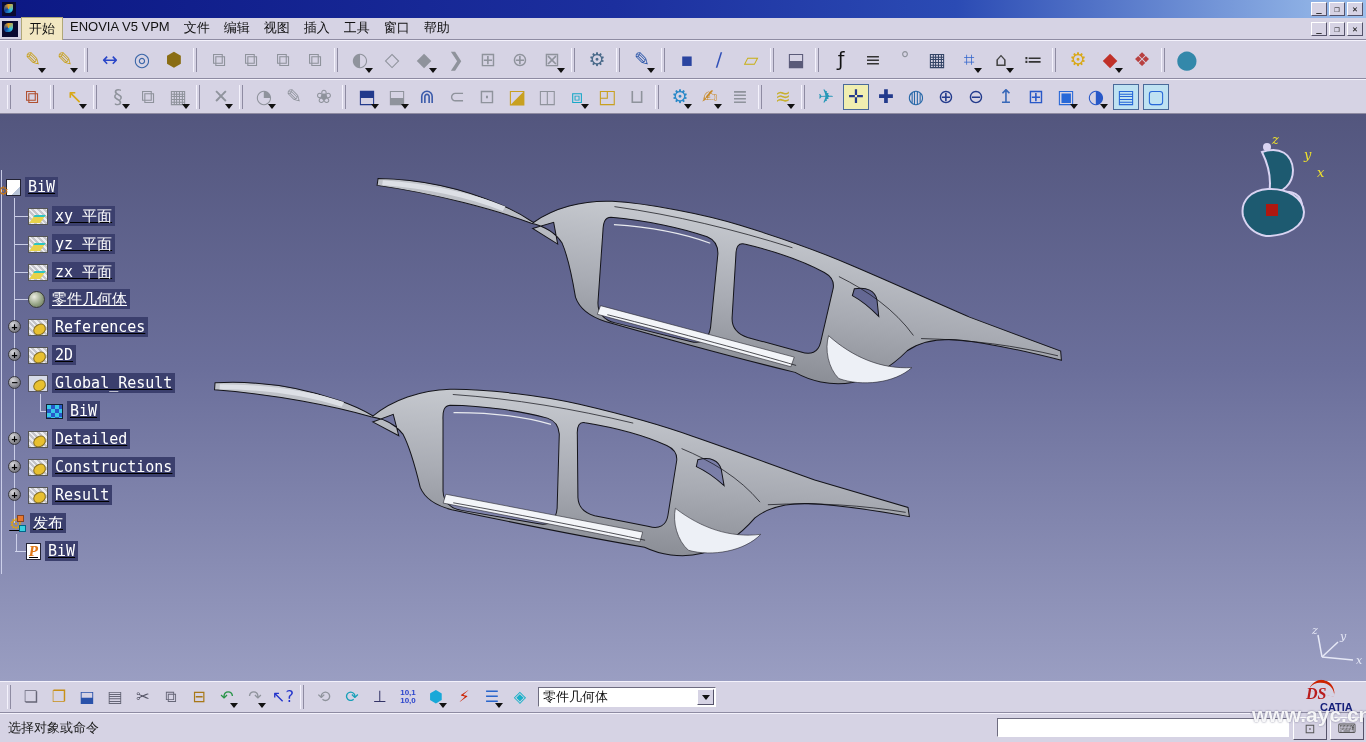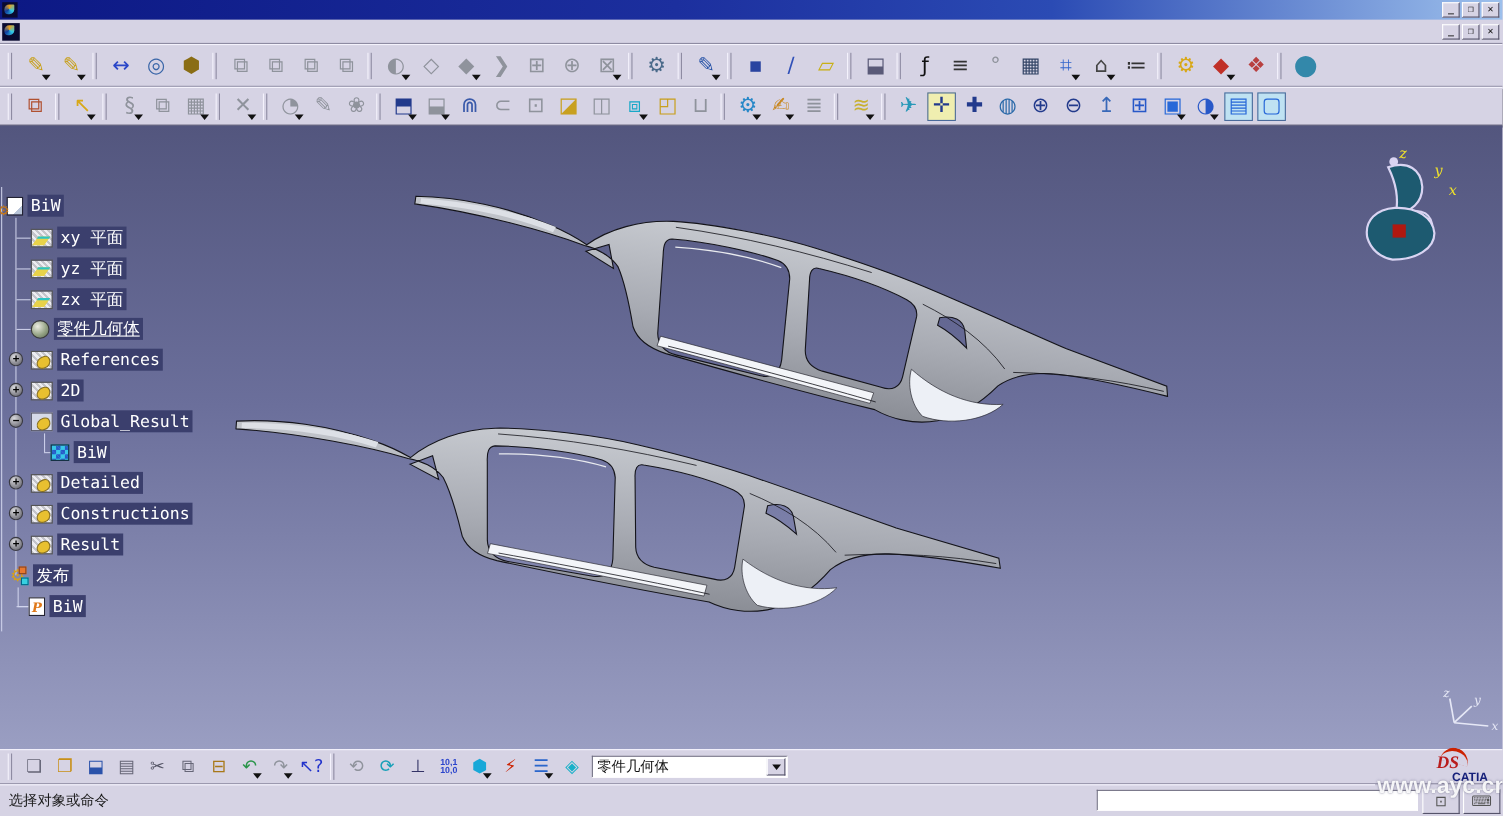--- a/index.html
+++ b/index.html
@@ -73,21 +73,21 @@
     font:bold 21px "Liberation Sans",sans-serif; color:rgba(255,255,255,.92);
     text-shadow:0 0 2px rgba(90,90,120,.8); pointer-events:none; }
 
   
   #viewport { position:absolute; left:0; top:114px; width:1366px; height:567px;
     background:linear-gradient(180deg,#53567e 0%,#6b6f9b 45%,#9a9ec2 100%); overflow:hidden; }
   #model { position:absolute; left:0; top:0; }
 
   
   .tree-line { position:absolute; background:#d4d7ef; opacity:.9; z-index:8; }
-  .titem { position:absolute; display:flex; align-items:center; z-index:10; height:20px; }
+  .titem { position:absolute; display:flex; align-items:center; z-index:10; height:20px;text-decoration:underline; }
   .tlabel { background:#3b3f6d; color:#fff; font:15px "DejaVu Sans Mono",monospace;
     padding:0 3px; height:20px; line-height:20px; white-space:pre; }
   .tlabel.ul { text-decoration:underline; }
   .exp { position:absolute; width:13px; height:13px; border-radius:50%; z-index:12;
     background:radial-gradient(circle at 35% 30%,#d8d8dc,#77777f 75%); border:1px solid #3a3a42;
     color:#000; font:bold 10px "DejaVu Sans Mono",monospace; display:flex; align-items:center;
     justify-content:center; line-height:1; }
   .ti { width:20px; height:17px; position:relative; margin-right:4px; flex:none; display:inline-block; }
   .hatch { background:repeating-linear-gradient(45deg,#c4c4ca 0 2px,#ededf1 2px 4px); border:1px solid #555; }
   .ti-plane::after { content:""; position:absolute; left:3px; top:6px; width:11px; height:6px;
@@ -120,20 +120,31 @@
     <span class="appicon"></span>
     <span class="winbtns">
       <span class="wbtn">_</span>
       <span class="wbtn">❐</span>
       <span class="wbtn">✕</span>
     </span>
   </div>
 
   <div class="menubar">
     <span class="appicon" style="width:16px;height:16px;"></span>
+    <span id="menu-items" style="display:flex;">
+        <span class="menu-item active">开始</span>
+        <span class="menu-item">ENOVIA V5 VPM</span>
+        <span class="menu-item">文件</span>
+        <span class="menu-item">编辑</span>
+        <span class="menu-item">视图</span>
+        <span class="menu-item">插入</span>
+        <span class="menu-item">工具</span>
+        <span class="menu-item">窗口</span>
+        <span class="menu-item">帮助</span>
+      </span>
     <span class="winbtns">
       <span class="wbtn">_</span>
       <span class="wbtn">❐</span>
       <span class="wbtn">✕</span>
     </span>
   </div>
 
   <div id="tb1" class="toolbar">
       <span class="grip"></span>
       <span class="tbtn">

